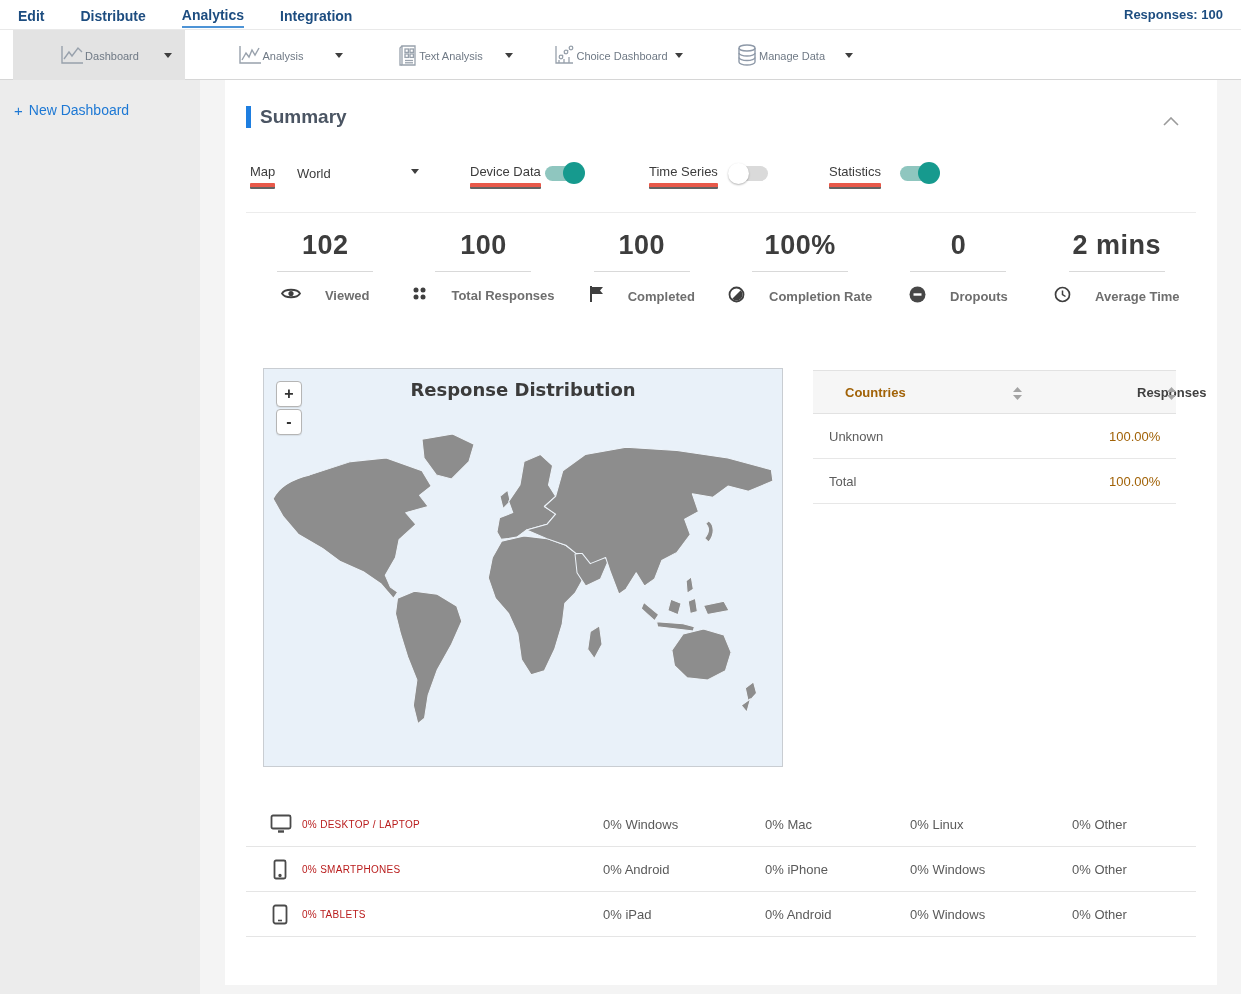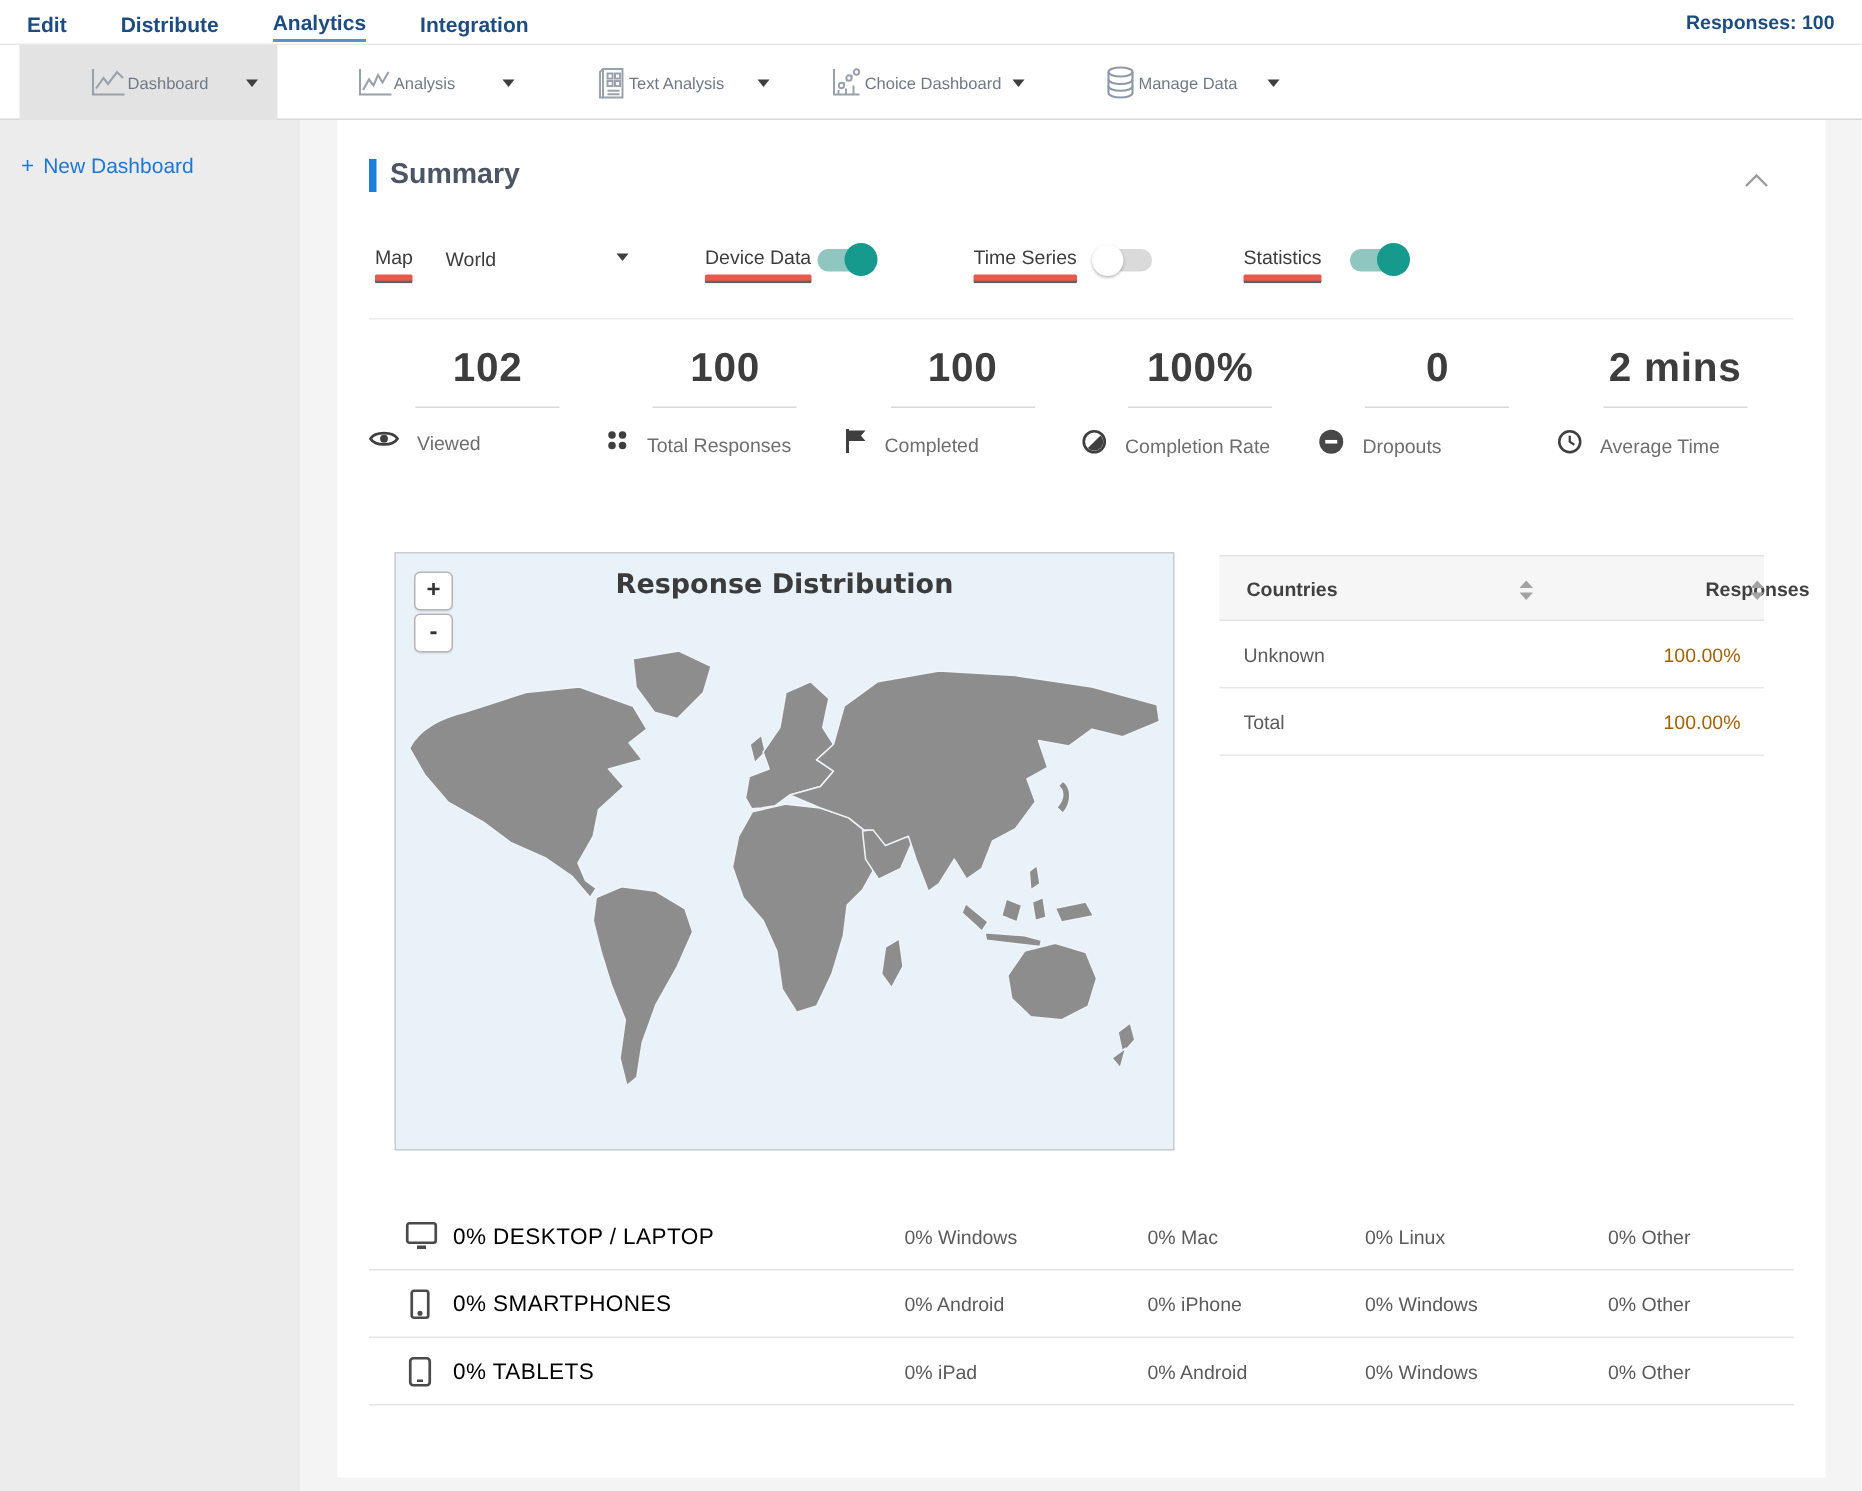--- a/index.html
+++ b/index.html
@@ -79,21 +79,21 @@
   .toggle.on { background:#8fc6bf; }
   .toggle.on .knob { right:-2px; top:-4px; width:22px; height:22px; background:#169a8e; }
   .toggle.off { background:#dadada; }
   .toggle.off .knob { left:-2px; top:-3px; width:21px; height:21px; background:#fff; box-shadow:0 1px 2px rgba(0,0,0,.3); }
   .divider { position:absolute; left:21px; top:132px; width:950px; height:1px; background:#ececec; }
   
   .stats { position:absolute; left:21px; top:150px; width:950px; display:flex; }
   .stat { flex:1; text-align:center; }
   .stat .val { font-size:27px; font-weight:bold; color:#3d3d3d; letter-spacing:.5px; }
   .stat .uline { width:96px; height:1px; background:#d9d9d9; margin:10px auto 14px; }
-  .stat .lab-row { display:flex; align-items:center; gap:12px; }
+  .stat .lab-row { display:flex; align-items:center; justify-content:center; gap:24px;font-weight:bold; }
   .stat .lab { font-size:13px; color:#6e6e6e; }
   
   .map-panel {
     position:absolute; left:38px; top:288px; width:520px; height:399px;
     background:#e9f1f9; border:1px solid #c9cdd2;
   }
   .map-title {
     position:absolute; left:0; top:10px; width:100%; text-align:center;
     font-family:"DejaVu Sans", sans-serif; font-size:18px; font-weight:bold; color:#3b3b3b;
   }
@@ -105,31 +105,31 @@
   }
   .zoom-in { top:12px; }
   .zoom-out { top:40px; }
   .world-svg { position:absolute; left:5px; top:58px; width:510px; height:312px; }
   
   .ctable { position:absolute; left:588px; top:290px; width:363px; font-size:13px; }
   .ct-head {
     height:44px; background:#f6f6f6; border-top:1px solid #e2e2e2; border-bottom:1px solid #e2e2e2;
     position:relative; display:flex; align-items:center;
   }
-  .ct-head .h1 { margin-left:18px; font-weight:bold; color:#404040; }
+  .ct-head .h1 { margin-left:32px; font-weight:bold; color:#a16207; }
   .ct-head .h2 { position:absolute; left:284px; font-weight:bold; color:#404040;margin-left:40px; }
   .sort-icon { position:absolute; top:16px; cursor:pointer; }
   .ct-row { height:45px; border-bottom:1px solid #e7e7e7; position:relative; display:flex; align-items:center; }
   .ct-row .c1 { margin-left:16px; color:#5c5c5c; }
   .ct-row .c2 { position:absolute; left:296px; color:#a16207; }
   
   .dtable { position:absolute; left:21px; top:722px; width:950px; }
   .d-row { height:45px; border-bottom:1px solid #e5e5e5; position:relative; display:flex; align-items:center; }
   .d-row .d-icon { position:absolute; left:24px; top:12px; }
-  .d-row .d-label { position:absolute; left:56px; font-size:15px; color:#000000; letter-spacing:.3px; }
+  .d-row .d-label { position:absolute; left:56px; font-size:10px; color:#b91c1c; letter-spacing:.3px; }
   .d-row .v { position:absolute; font-size:13px; color:#5a5a5a; }
   .d-row .v1 { left:357px; } .d-row .v2 { left:519px; } .d-row .v3 { left:664px; } .d-row .v4 { left:826px; }
 </style>
 </head>
 <body>
 
 <div class="topnav">
   <span class="nav-item">Edit</span>
   <span class="nav-item">Distribute</span>
   <span class="nav-item active">Analytics</span>

